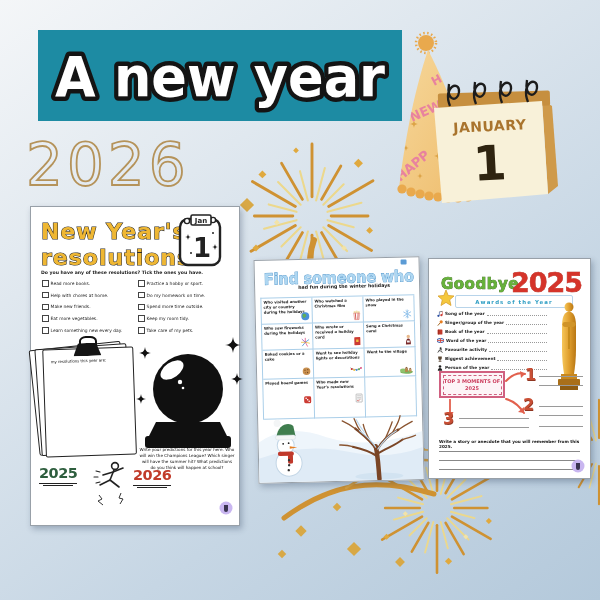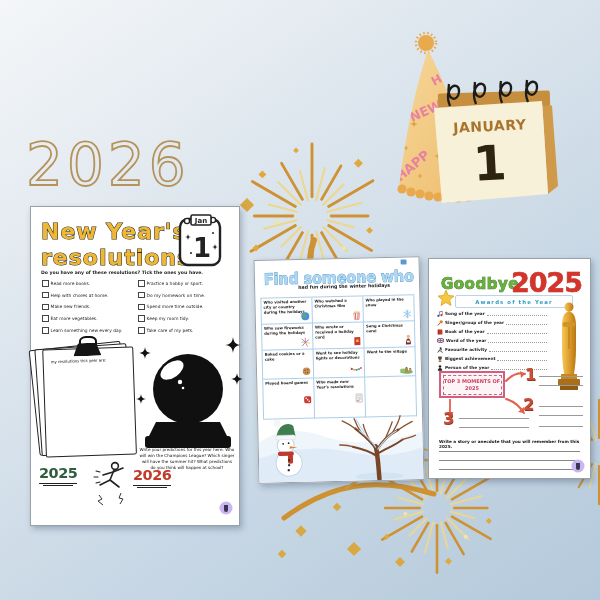--- a/index.html
+++ b/index.html
@@ -152,20 +152,25 @@
     <g fill="#d8a845">
       <rect x="-5" y="-5" width="10" height="10" transform="translate(247,205) rotate(45)"></rect>
       <rect x="-4" y="-4" width="8" height="8" transform="translate(301,531) rotate(45)"></rect>
       <rect x="-5" y="-5" width="10" height="10" transform="translate(354,549) rotate(45)"></rect>
       <rect x="-3.5" y="-3.5" width="7" height="7" transform="translate(400,562) rotate(45)"></rect>
       <rect x="-3" y="-3" width="6" height="6" transform="translate(337,507) rotate(45)"></rect>
       <rect x="-3" y="-3" width="6" height="6" transform="translate(282,554) rotate(45)"></rect>
     </g>
   </svg>
 
+  <div class="banner">
+    <svg width="364" height="91" viewBox="0 0 364 91">
+      <text x="182" y="66" text-anchor="middle" font-family="DejaVu Sans" font-size="55" font-weight="bold" fill="#ffffff" stroke="#141414" stroke-width="9" stroke-linejoin="round" paint-order="stroke" textLength="330" lengthAdjust="spacingAndGlyphs">A new year</text>
+    </svg>
+  </div>
 
   <svg class="year2026" width="180" height="72" viewBox="0 0 180 72">
     <text x="2" y="55" font-family="DejaVu Sans" font-size="58" font-weight="normal" letter-spacing="4" fill="none" stroke="#b5935a" stroke-width="1.8">2026</text>
   </svg>
 
   <svg class="hatcal" width="180" height="198" viewBox="0 0 180 198">
     <defs>
       <linearGradient id="hatg" x1="0" y1="0" x2="1" y2="1">
         <stop offset="0" stop-color="#f6d79a"></stop>
           <stop offset="1" stop-color="#eebb6a"></stop>

